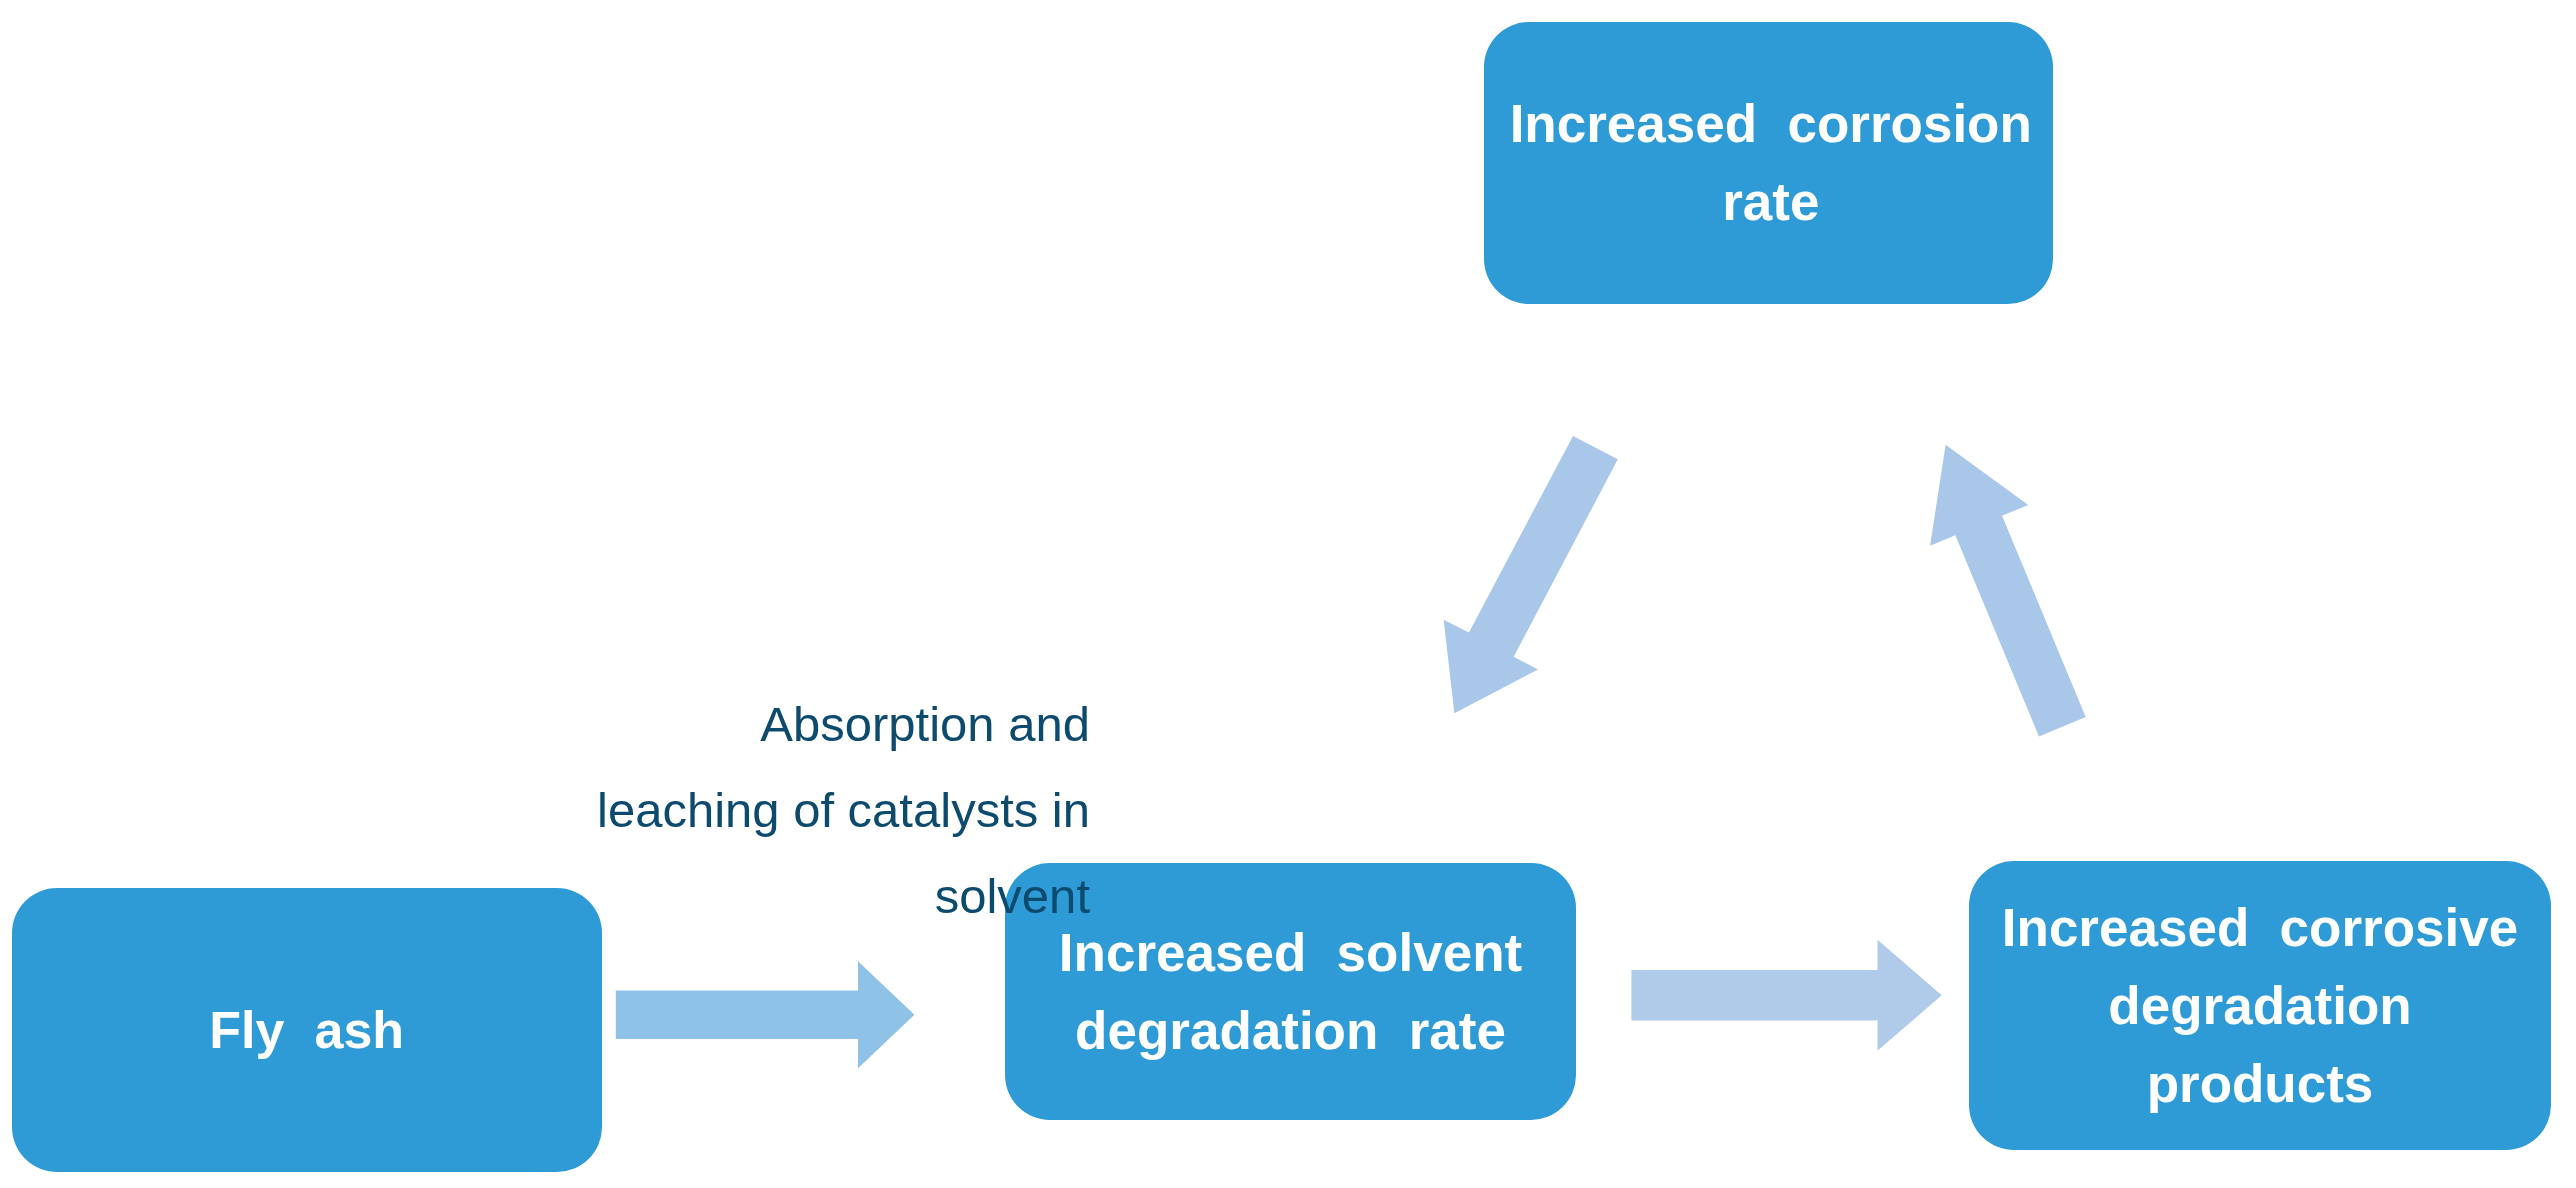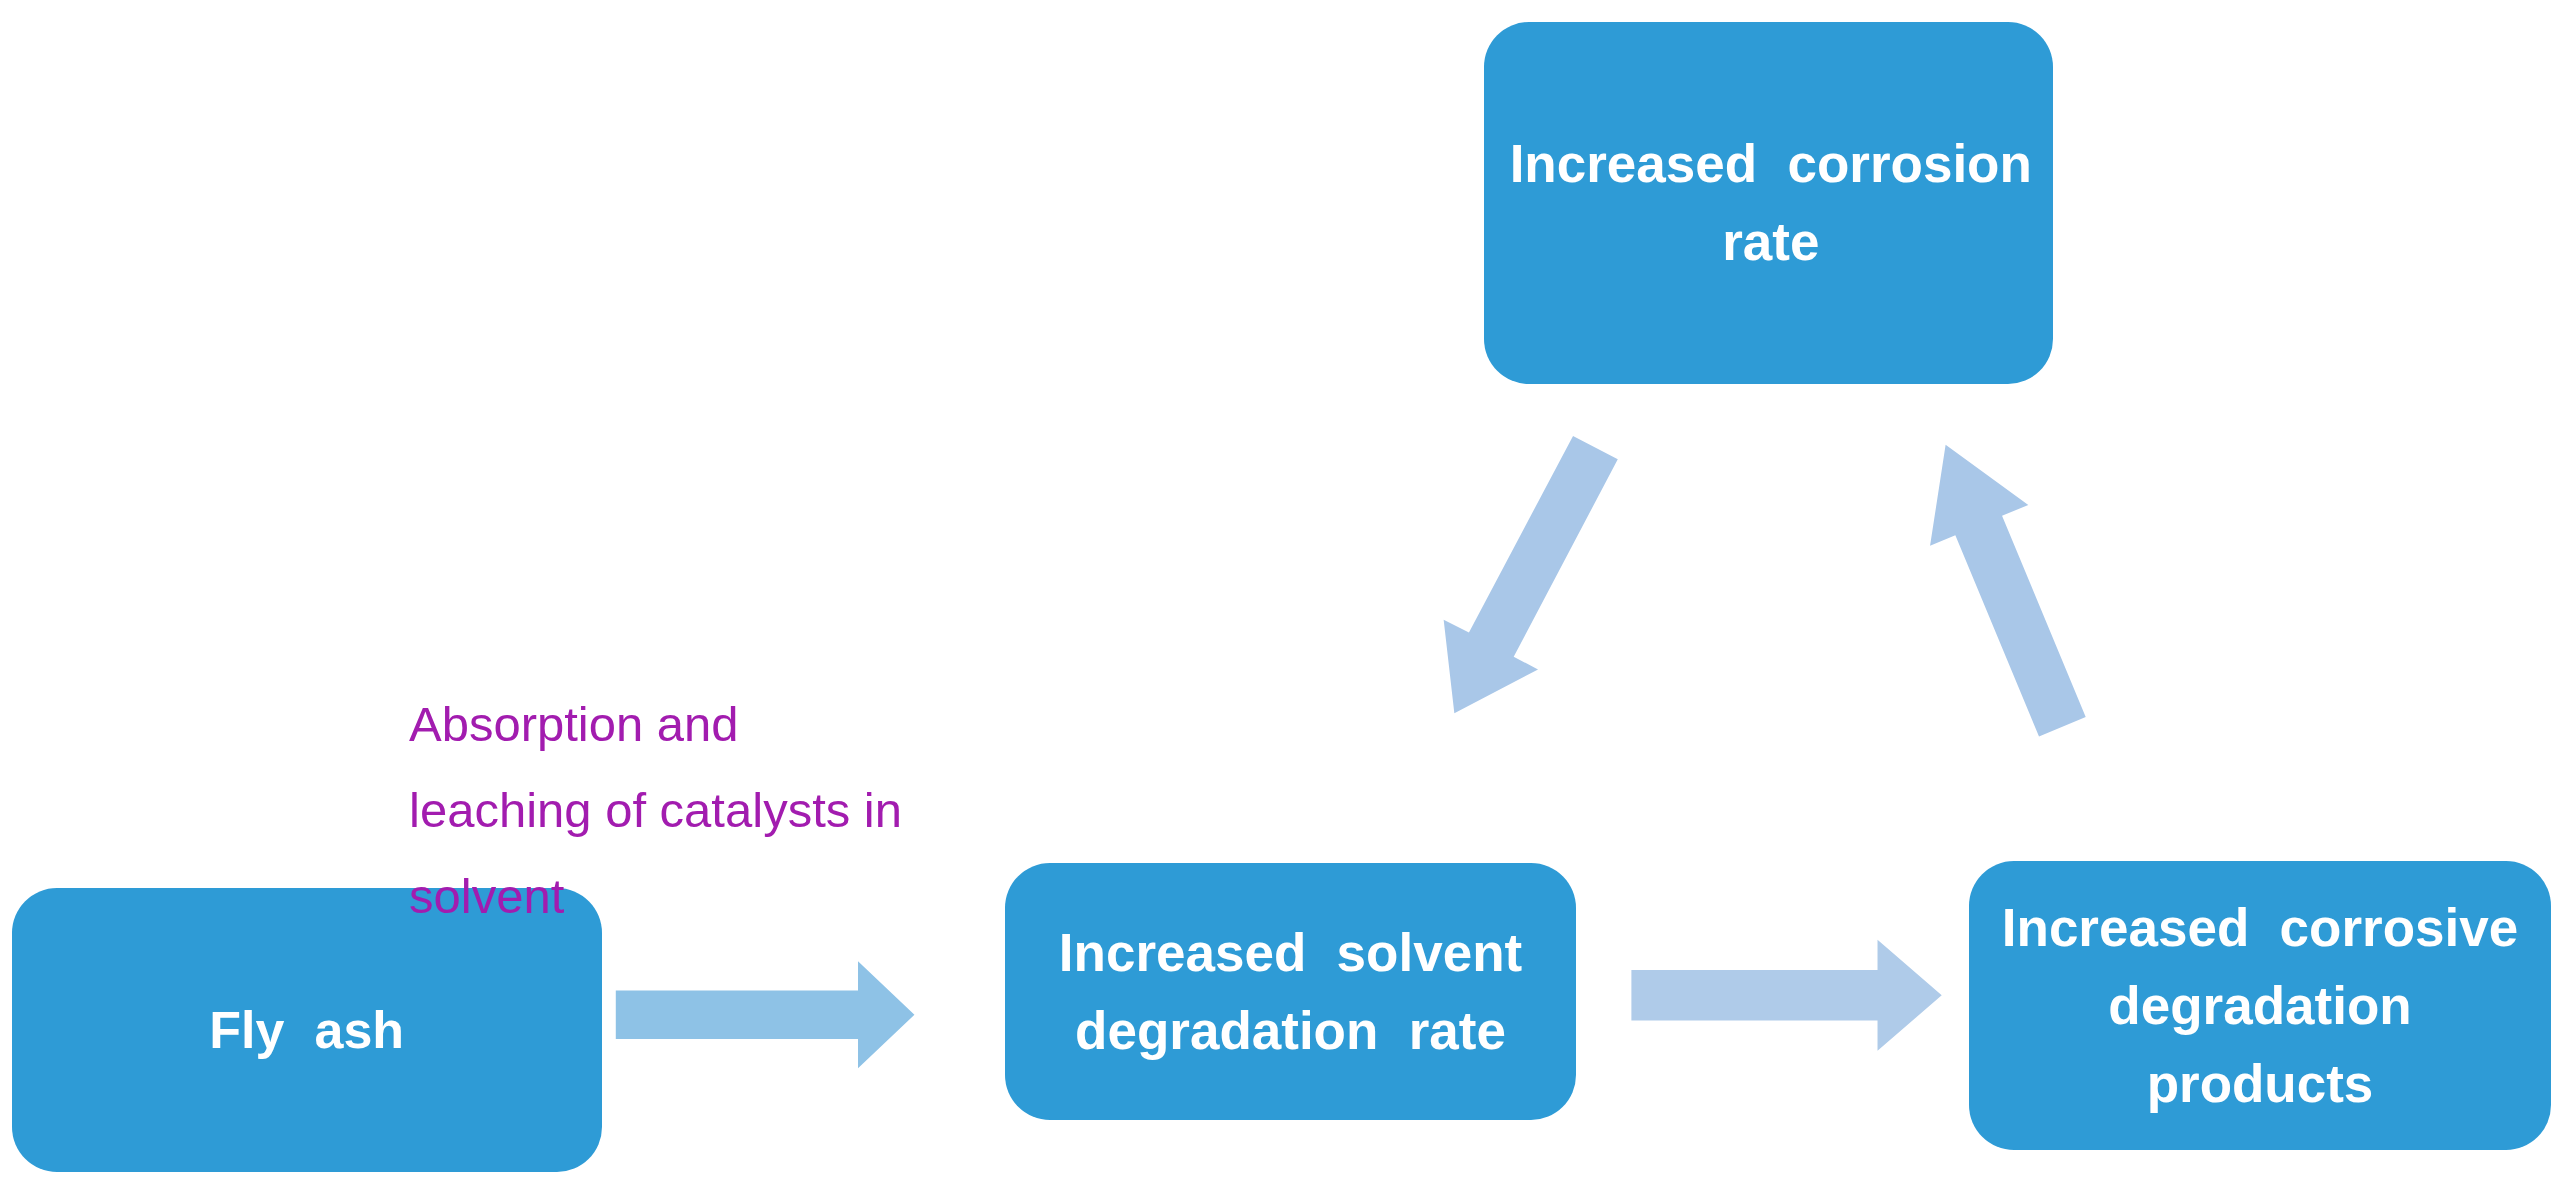--- a/index.html
+++ b/index.html
@@ -33,31 +33,31 @@
     text-align: center;
     color: #FFFFFF;
     font-size: 53px;
     line-height: 78px;
     font-weight: 700;
     word-spacing: 15.6px;
     white-space: pre-line;
     box-sizing: border-box;
     padding: 9.7px 19.5px;
   }
-  .node-corrosion  { left: 1484px; top: 22.4px;  width: 569px; height: 362px; padding-left: 24px; }
+  .node-corrosion  { left: 1484px; top: 22.4px;  width: 569px; height: 282px; padding-left: 24px; }
   .node-flyash     { left: 11.7px;   top: 888px; width: 590px; height: 284px; font-size: 52px; }
   .node-solvent    { left: 1005px; top: 863px; width: 571px; height: 257px; }
   .node-products   { left: 1969px; top: 861px; width: 582px; height: 289px; }
   .edge-label {
     position: absolute;
     left: 409px;
     top: 681px;
     width: 681px;
-    text-align: left;
-    color: #a21caf;
+    text-align: right;
+    color: #0c4a6e;
     font-size: 49px;
     line-height: 86px;
     font-weight: 400;
     white-space: pre-line;
   }
 </style>
 </head>
 <body>
 
 <div class="canvas">

